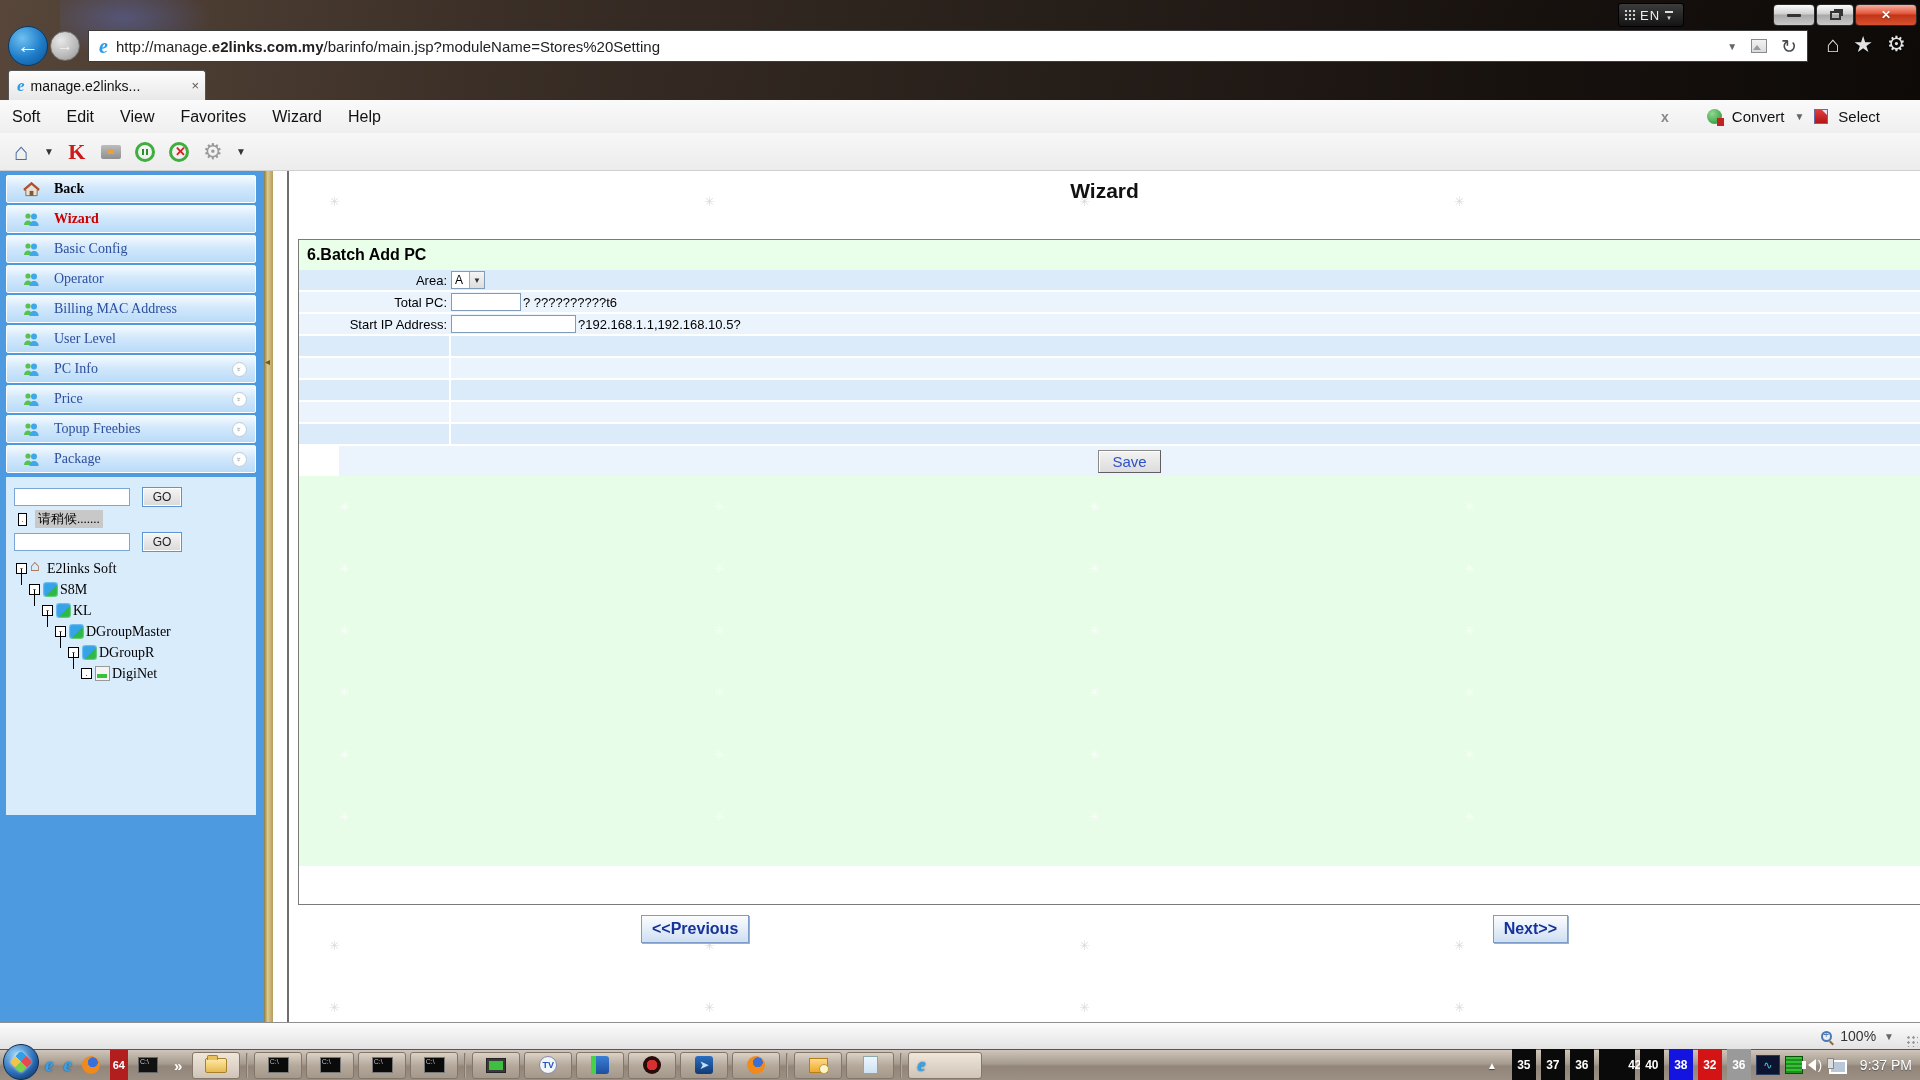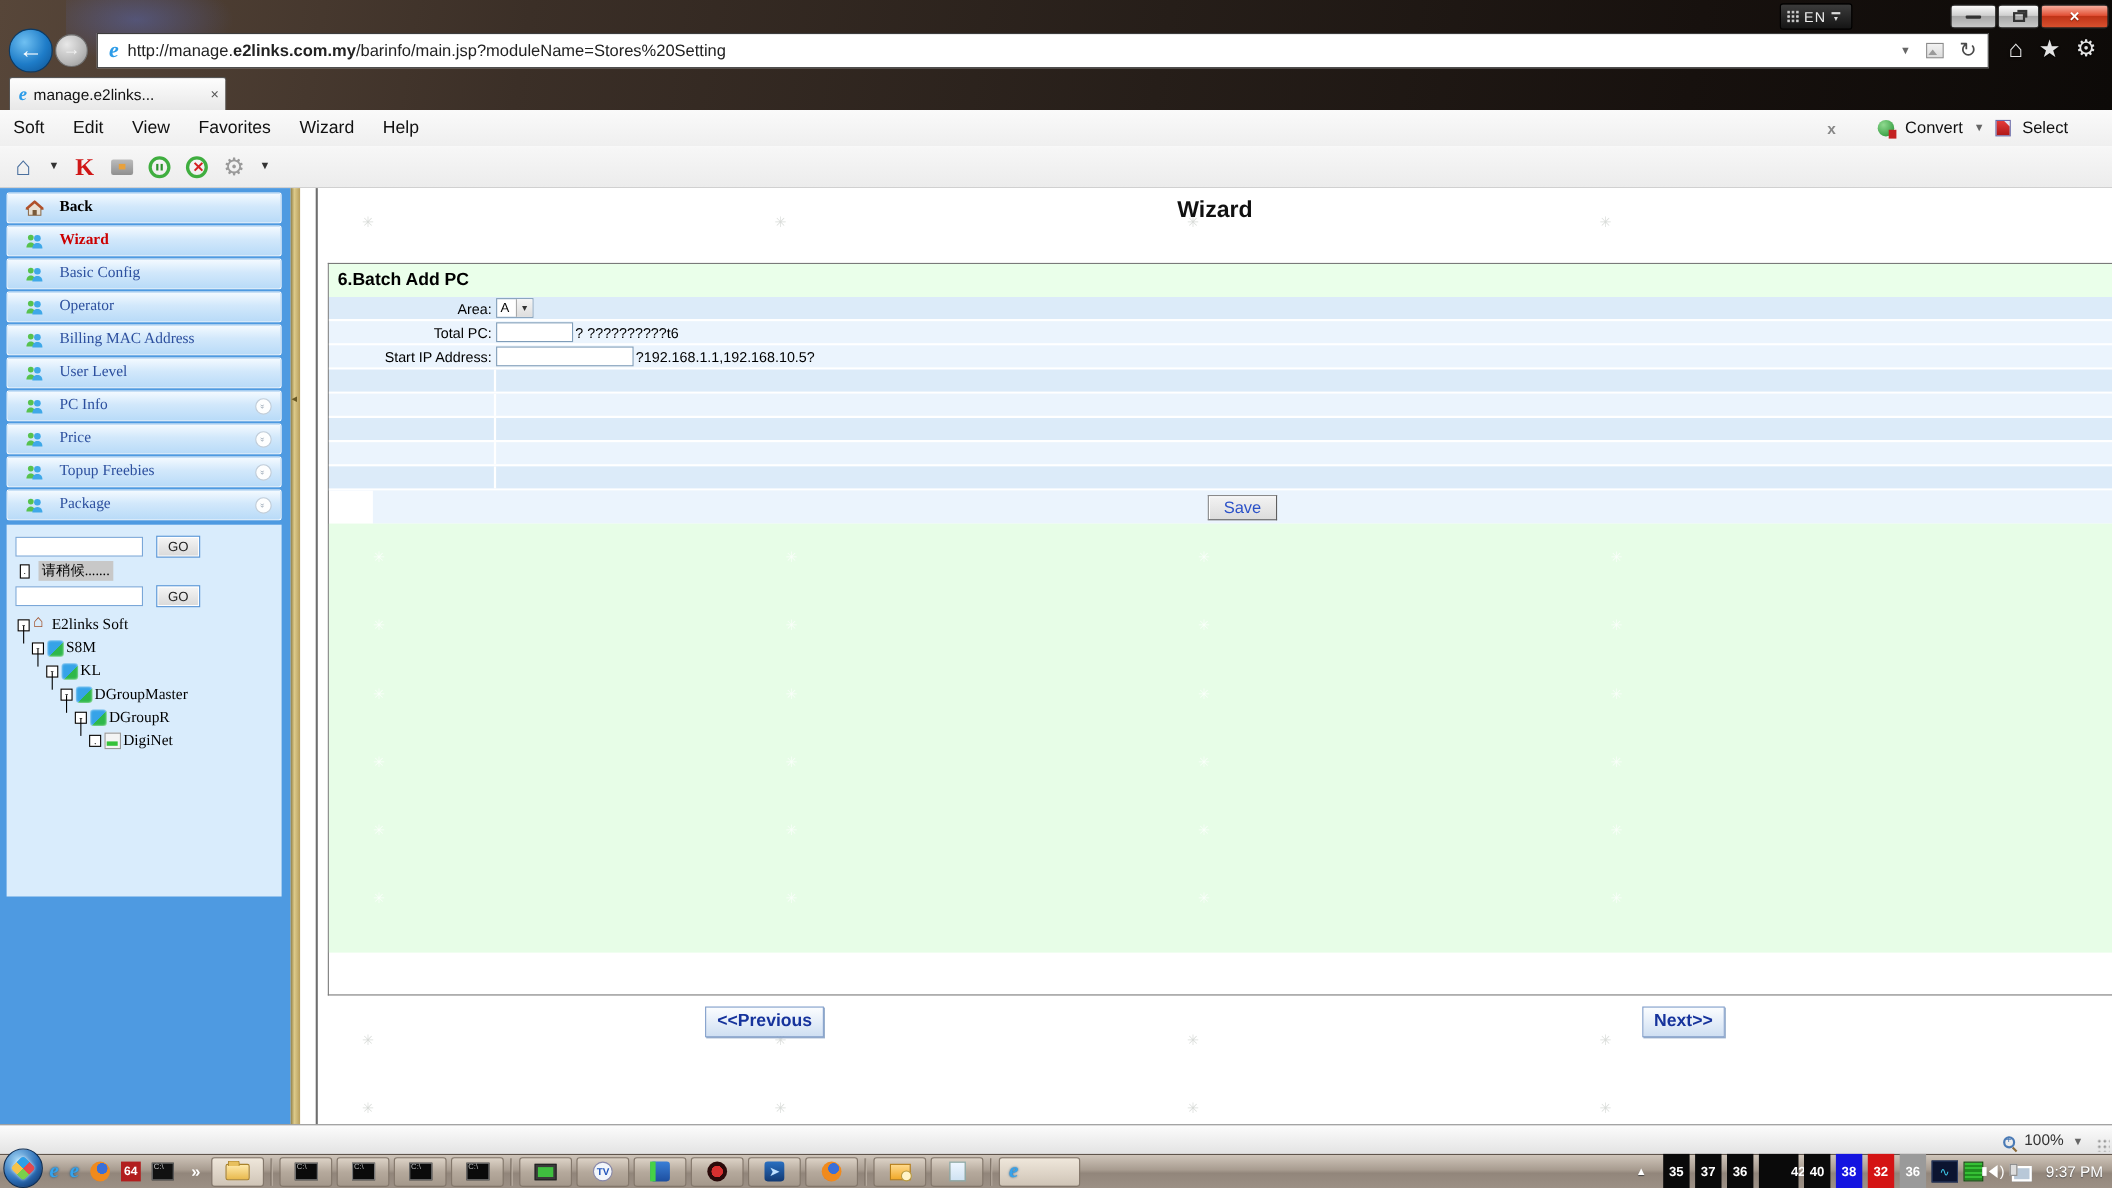--- a/index.html
+++ b/index.html
@@ -164,42 +164,42 @@
   .pnbtn { font-size:16px; font-weight:bold; color:#16339c; background:linear-gradient(#fbfdff,#cfdff2);
     border:1px solid #7e9cc9; box-shadow:1px 1px 0 #9ab0cc; padding:4px 10px; }
 
   
   .sphandle { position:absolute; left:265px; top:356px; font-size:10px; color:#6a5a25; }
 
   
   .statusbar { position:absolute; top:1022px; left:0; width:1920px; height:27px;
     background:linear-gradient(#fcfcfc,#e3e3e3); border-top:1px solid #8e8e8e;
     display:flex; align-items:center; justify-content:flex-end; }
-  .zoomcluster { display:flex; align-items:flex-end; gap:8px; margin-right:26px; color:#333; font-size:14px; }
+  .zoomcluster { display:flex; align-items:center; gap:8px; margin-right:26px; color:#333; font-size:14px; }
   .mag { width:11px; height:11px; border:2px solid #4a7ab5; border-radius:50%; position:relative; }
   .mag:before { content:"+"; position:absolute; top:-4px; left:0px; font-size:10px; color:#4a7ab5; }
   .mag:after { content:""; position:absolute; right:-4px; bottom:-4px; width:5px; height:2px;
     background:#8a6a3a; transform:rotate(45deg); }
   .grip { position:absolute; right:2px; bottom:2px; width:12px; height:12px;
     background:radial-gradient(circle,#9a9a9a 1px,transparent 1.5px); background-size:5px 5px; }
 
   
   .taskbar { position:absolute; top:1049px; left:0; width:1920px; height:31px;
     background:linear-gradient(#cfc5ba,#a89c90 45%,#92867b 55%,#9c9085); border-top:1px solid #5f554c;
     display:flex; align-items:center; }
   .orb { width:36px; height:36px; border-radius:50%; margin:-6px 6px 0 3px; flex:none;
     background:radial-gradient(circle at 35% 28%, #9fd4f5, #2c6fb8 55%, #123c74 85%);
     border:1px solid #0c2c52; position:relative; }
   .orb:after { content:""; position:absolute; left:9px; top:9px; width:16px; height:16px; border-radius:3px;
     background:conic-gradient(#e6494e 0 25%, #7ad04b 0 50%, #f6c34a 0 75%, #2f9fe8 0); transform:rotate(45deg);
     box-shadow:0 0 3px rgba(255,255,255,.8); }
   .quick { display:flex; align-items:center; gap:10px; margin-right:10px; }
   .q-ie { font:italic bold 19px "Liberation Serif",serif; color:#35a3ec; text-shadow:0 0 2px #0a4f86; }
   .q-ff { width:18px; height:18px; border-radius:50%; background:radial-gradient(circle at 60% 35%, #3a6fd8 0 30%, #f08a1d 32% 70%, #c85a10); }
-  .q-64 { width:18px; height:18px; background:#b21e1e; color:#fff; font-size:11px; font-weight:bold;
+  .q-64 { width:18px; height:30px; background:#b21e1e; color:#fff; font-size:11px; font-weight:bold;
     display:flex; align-items:center; justify-content:center; }
   .q-cmd { width:20px; height:16px; background:#111; border:1px solid #666; color:#ccc; font-size:7px; padding-left:1px; }
   .q-more { color:#fff; font-size:15px; font-weight:bold; margin-left:6px; }
   .tbtns { display:flex; align-items:center; gap:4px; }
   .tbtn { width:48px; height:27px; border:1px solid #83776b; border-radius:3px;
     background:linear-gradient(#dcd2c6,#b5a99c 50%,#a4988b); display:flex; align-items:center; justify-content:center; }
   .tbtn.active { background:linear-gradient(#efe7db,#cfc4b6); }
   .tbtn.wide { width:74px; justify-content:flex-start; padding-left:8px; }
   .tsep { width:2px; height:25px; background:linear-gradient(90deg,#6f6358,#c9beb2); margin:0 2px; }
   .i-folder { width:22px; height:15px; background:linear-gradient(#ffe9a8,#e8b94e); border:1px solid #a8812a;

